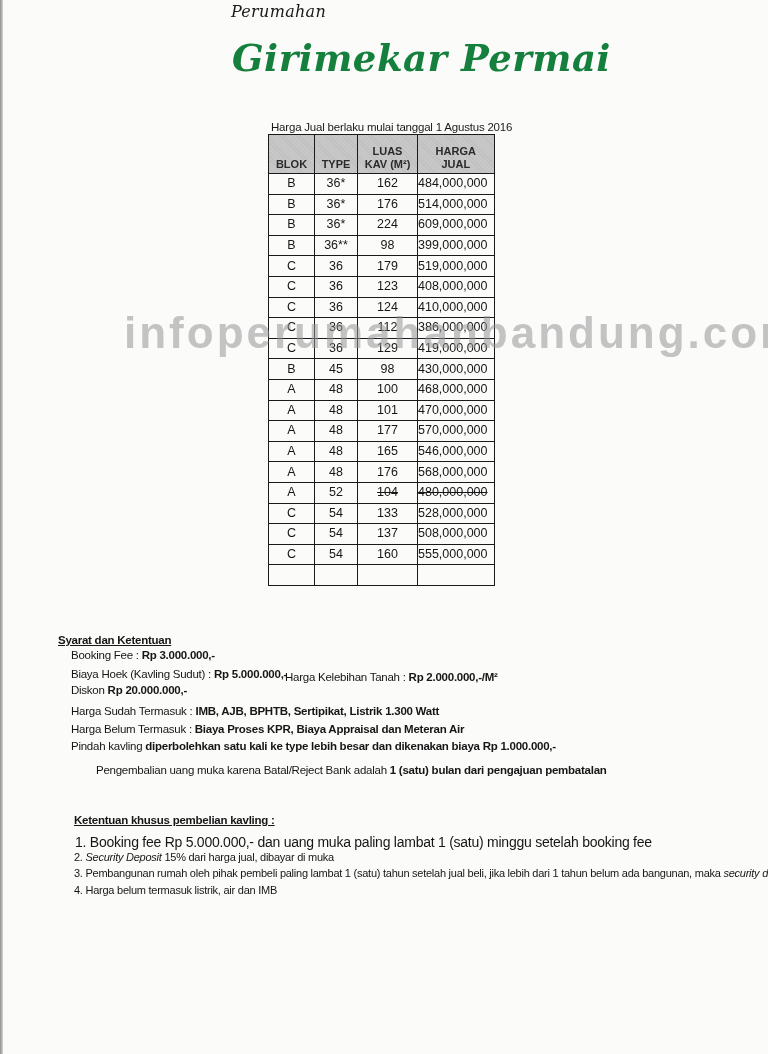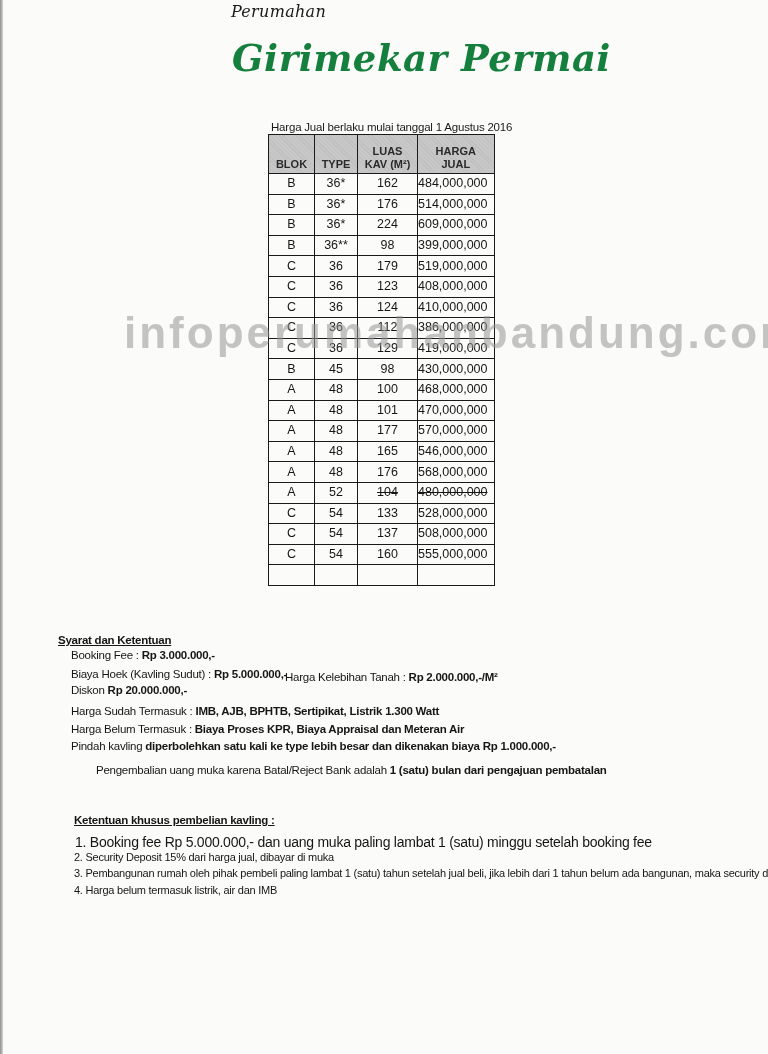--- a/index.html
+++ b/index.html
@@ -47,21 +47,21 @@
   .w-blok { width: 45px; } .w-type { width: 42px; } .w-luas { width: 59px; } .w-harga { width: 71px; }
   .strike { text-decoration: line-through; }
   .watermark {
     position: absolute; left: 124px; top: 308px; width: 600px;
     font-size: 44px; font-weight: bold; letter-spacing: 3px;
     color: rgba(150,150,150,0.55); white-space: nowrap; pointer-events: none;
   }
   .section-heading { font-weight: bold; text-decoration: underline; font-size: 11px; }
   .line { position: absolute; white-space: nowrap; font-size: 11.5px; letter-spacing: -0.25px; }
   .em { font-weight: bold; }
-  .it { }
+  .it { font-style: italic; }
 </style>
 </head>
 <body>
 
 <div class="left-edge"></div>
 
 <div class="subtitle">Perumahan</div>
 <div class="title">Girimekar Permai</div>
 
 <div class="price-caption">Harga Jual berlaku mulai tanggal 1 Agustus 2016</div>

